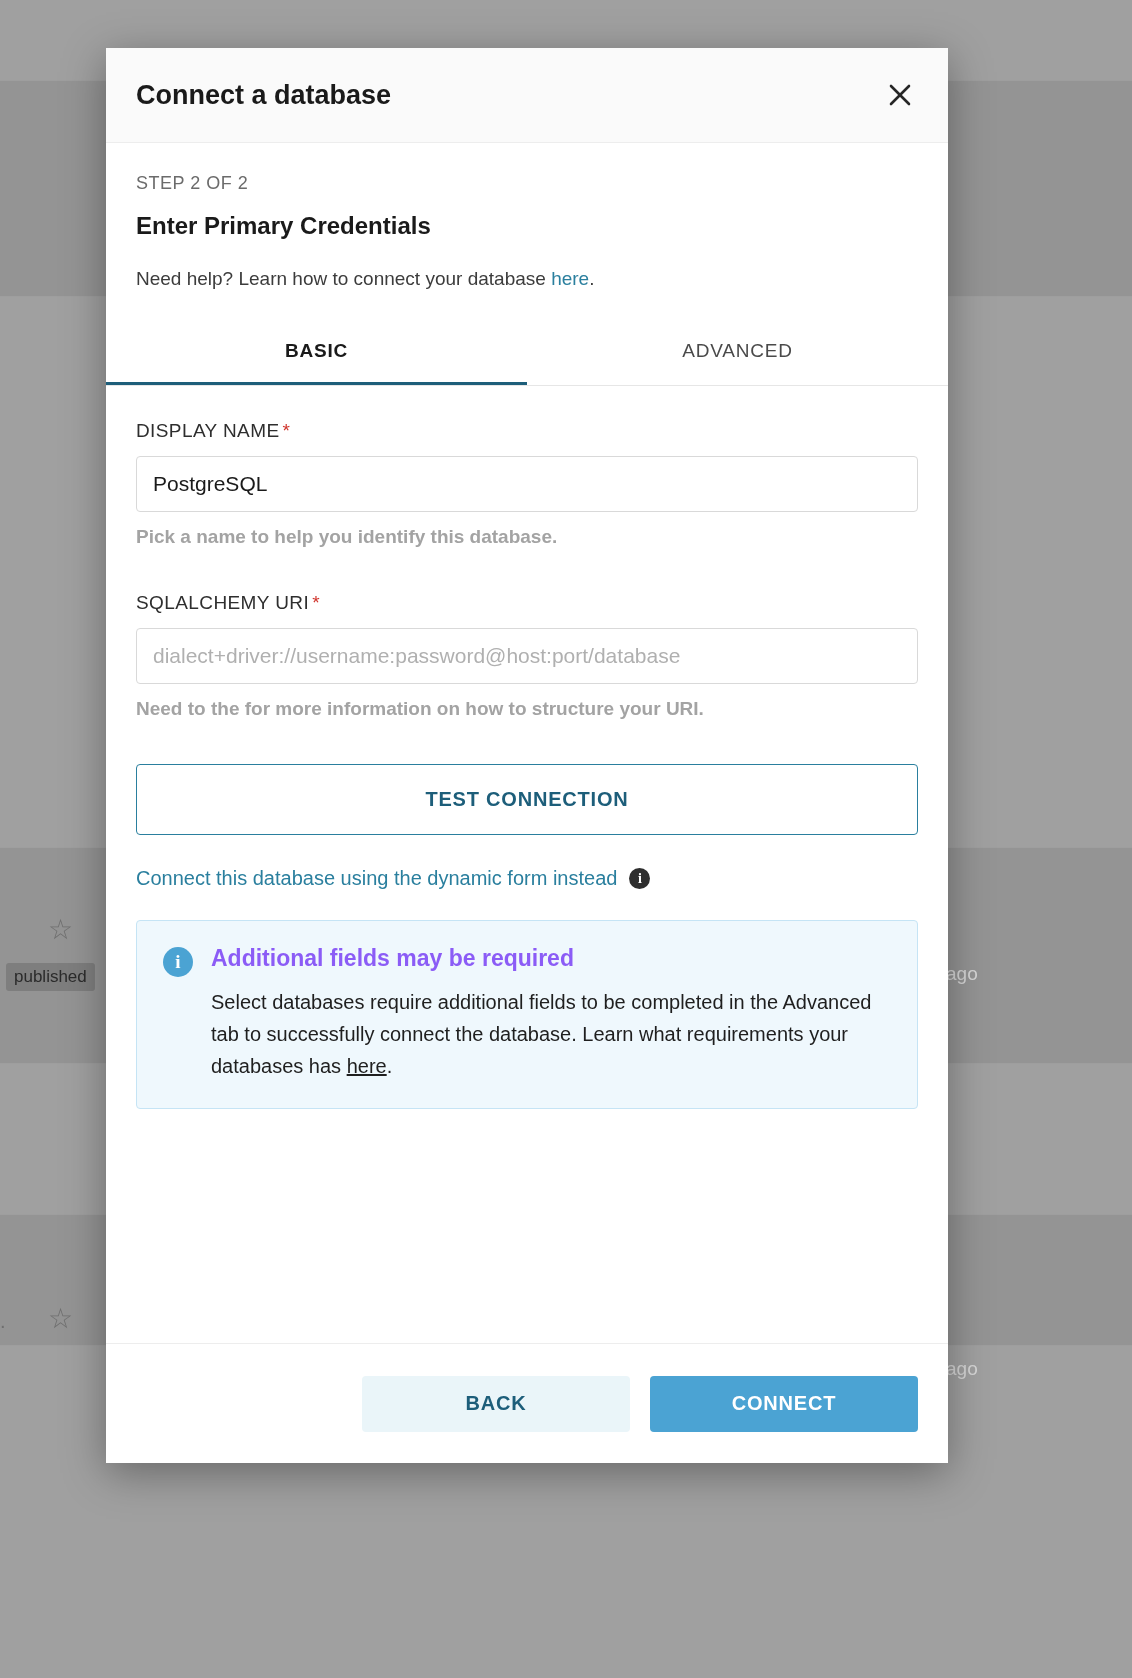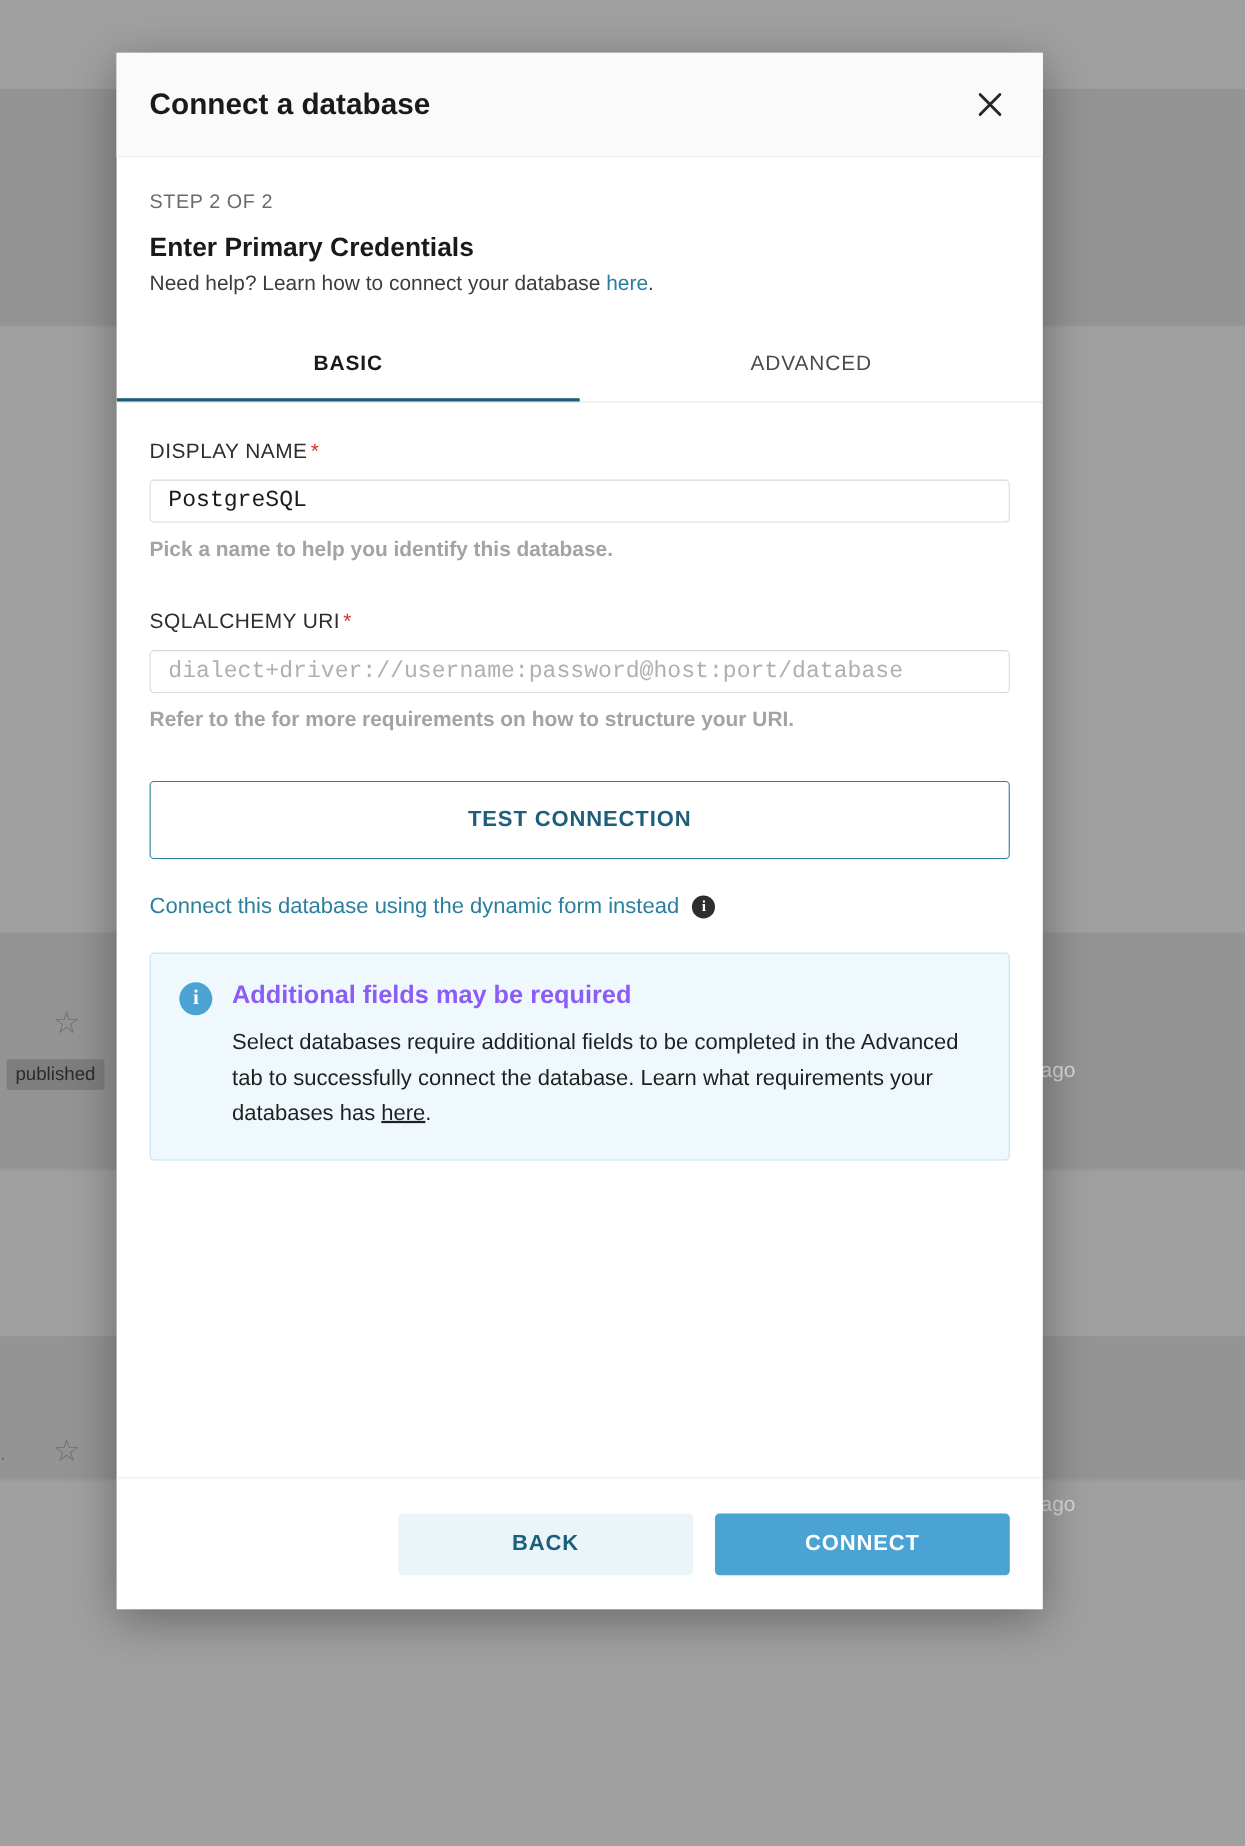--- a/index.html
+++ b/index.html
@@ -112,21 +112,21 @@
   .step-label {
     font-size: 18px;
     letter-spacing: 0.5px;
     color: #6b6b6b;
     margin-bottom: 18px;
   }
   .step-title {
     font-size: 24px;
     font-weight: bold;
     color: #1a1a1a;
-    margin-bottom: 8px;
+    margin-bottom: 28px;
   }
   .help-line {
     font-size: 19px;
     color: #3c3c3c;
     margin-bottom: 28px;
   }
   .link {
     color: #2a7f9e;
     text-decoration: none;
     cursor: pointer;
@@ -166,27 +166,27 @@
     color: #2e2e2e;
     margin-bottom: 14px;
   }
   .req {
     color: #d0342c;
     margin-left: 3px;
   }
   .text-input {
     width: 100%;
     box-sizing: border-box;
-    height: 39px;
+    height: 56px;
     border: 1px solid #d9d9d9;
     border-radius: 4px;
     padding: 0 16px;
     font-size: 21px;
     color: #1a1a1a;
-    font-family: Liberation Mono, monospace;
+    font-family: Liberation Sans, sans-serif;
     outline: none;
     background: #fff;
   }
   .text-input::placeholder { color: #b0b0b0; }
   .helper {
     font-size: 19px;
     color: #a3a3a3;
     margin-top: 14px;
     font-weight: bold;
   }
@@ -363,21 +363,21 @@
       </div>
       <input class="text-input" type="text" value="PostgreSQL" style="">
       <div class="helper">Pick a name to help you identify this database.</div>
 
       <div class="spacer-1"></div>
 
       <div class="field-label">
         <span>SQLALCHEMY URI</span><span class="req">*</span>
       </div>
       <input class="text-input" type="text" placeholder="dialect+driver://username:password@host:port/database" style="">
-      <div class="helper">Refer to the for more requirements on how to structure your URI.</div>
+      <div class="helper">Need to the for more information on how to structure your URI.</div>
 
       <div class="spacer-2"></div>
 
       <button class="test-btn">TEST CONNECTION</button>
 
       <div class="dyn-row">
         <span class="dyn-link">Connect this database using the dynamic form instead</span>
         <span class="info-dot">i</span>
       </div>
 

